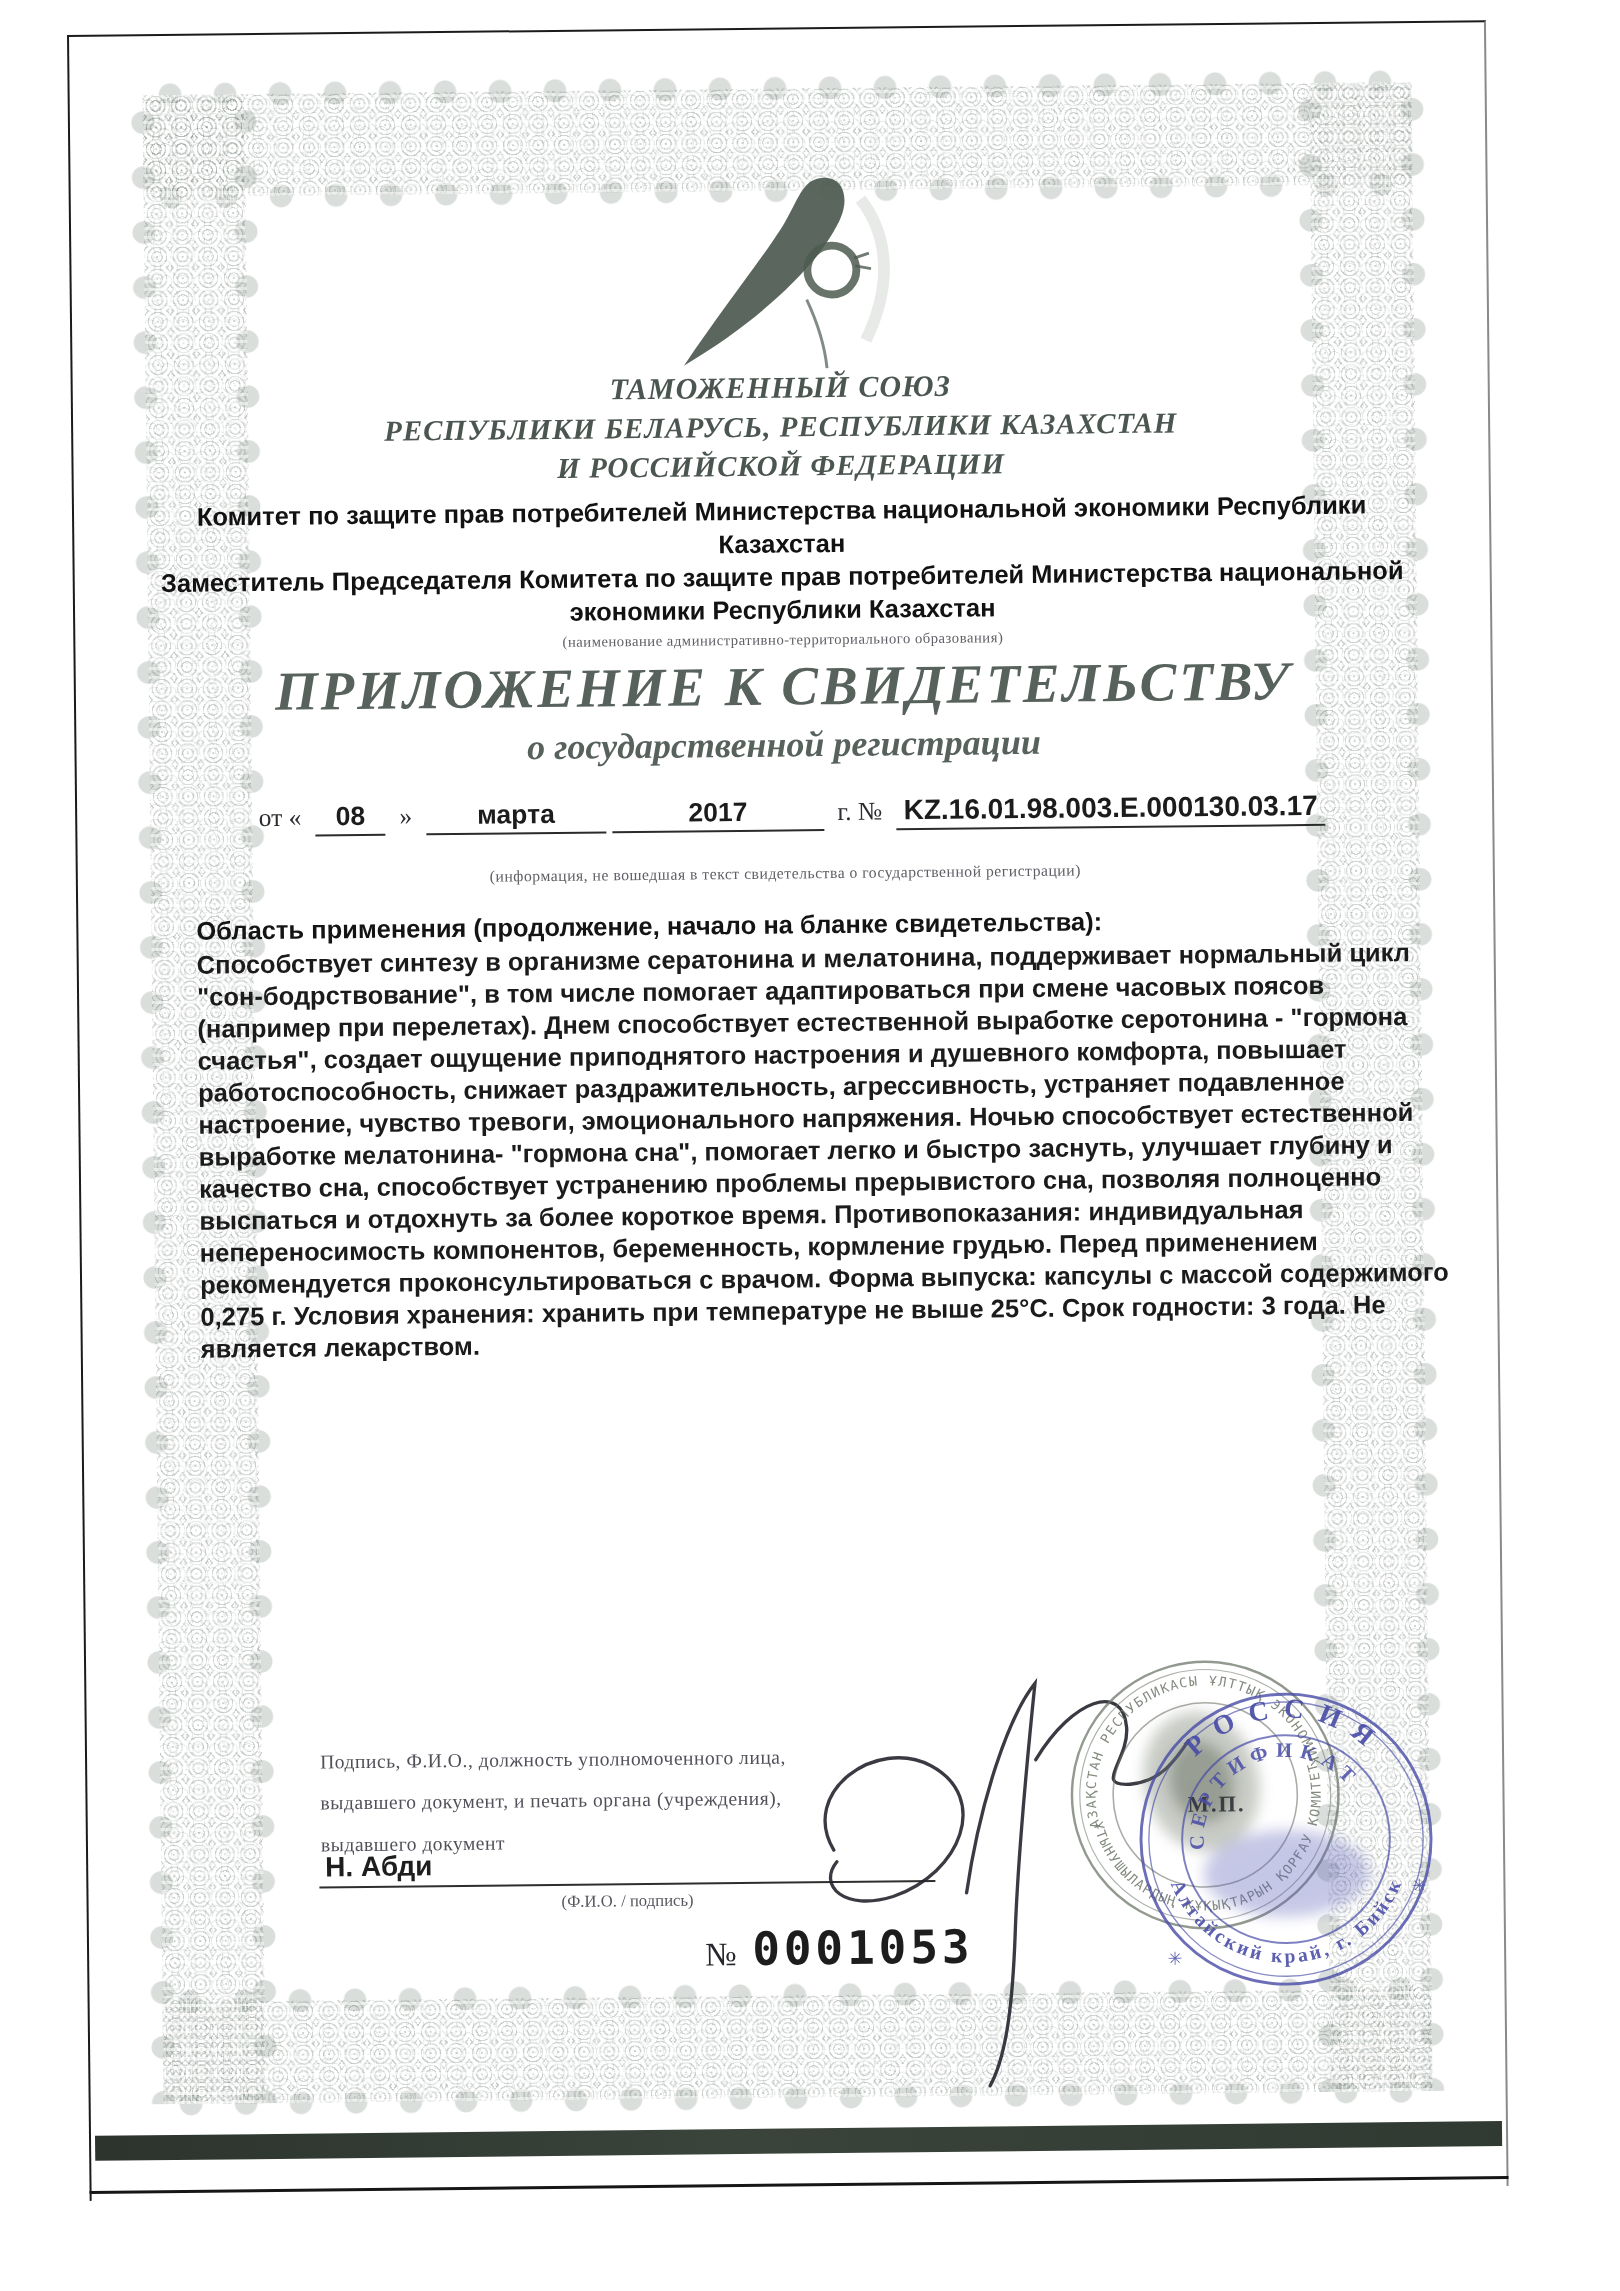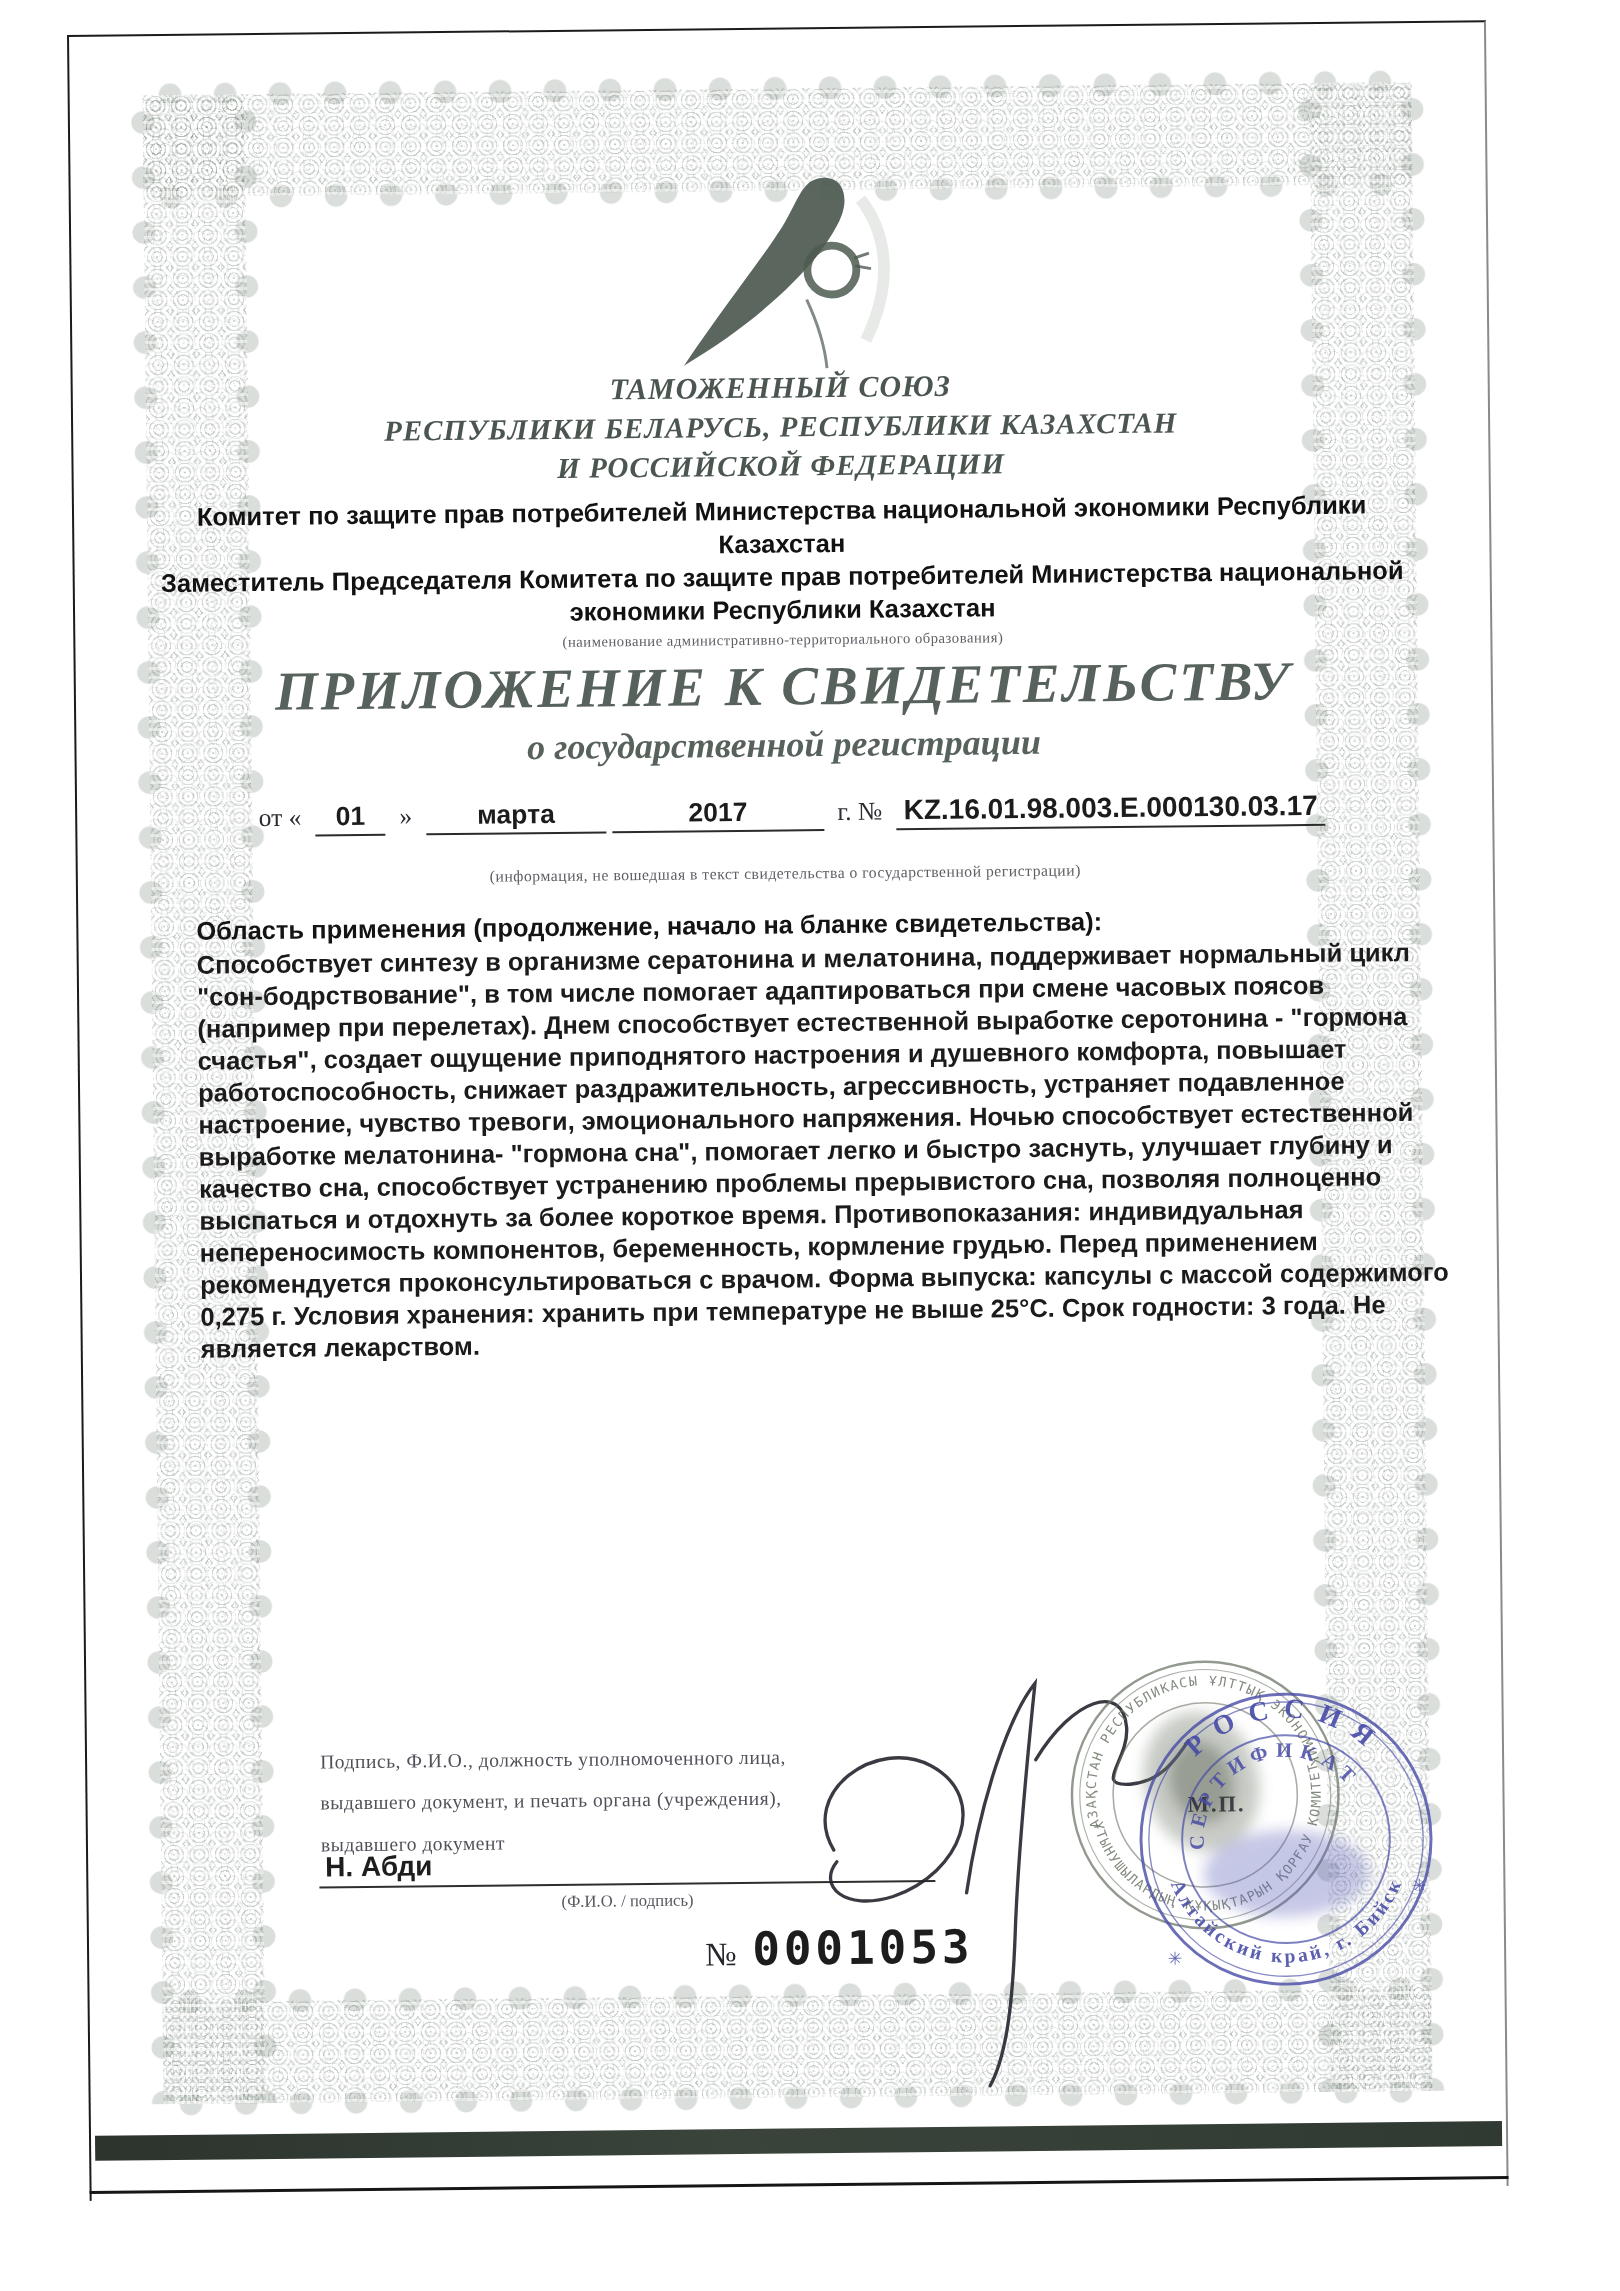--- a/index.html
+++ b/index.html
@@ -105,21 +105,21 @@
 
   <div id="committee1" class="committee">Комитет по защите прав потребителей Министерства национальной экономики Республики Казахстан</div>
   <div id="committee2" class="committee">Заместитель Председателя Комитета по защите прав потребителей Министерства национальной экономики Республики Казахстан</div>
   <div id="note1" class="smallnote">(наименование административно-территориального образования)</div>
 
   <div id="title">ПРИЛОЖЕНИЕ К СВИДЕТЕЛЬСТВУ</div>
   <div id="subtitle">о государственной регистрации</div>
 
   <div id="regline">
     <span class="rl-static">от «</span>
-    <span class="rl-val rl-day">01</span>
+    <span class="rl-val rl-day">08</span>
     <span class="rl-static">»</span>
     <span class="rl-val rl-month">марта</span>
     <span class="rl-val rl-year">2017</span>
     <span class="rl-static">г.  №</span>
     <span class="rl-val rl-num">KZ.16.01.98.003.E.000130.03.17</span>
   </div>
   <div id="note2" class="smallnote">(информация, не вошедшая в текст свидетельства о государственной регистрации)</div>
 
   <div id="heading">Область применения (продолжение, начало на бланке свидетельства):</div>
   <div id="para">Способствует синтезу в организме сератонина и мелатонина, поддерживает нормальный цикл "сон-бодрствование", в том числе помогает адаптироваться при смене часовых поясов (например при перелетах). Днем способствует естественной выработке серотонина - "гормона счастья", создает ощущение приподнятого настроения и душевного комфорта, повышает работоспособность, снижает раздражительность, агрессивность, устраняет подавленное настроение, чувство тревоги, эмоционального напряжения. Ночью способствует естественной выработке мелатонина- "гормона сна", помогает легко и быстро заснуть, улучшает глубину и качество сна, способствует устранению проблемы прерывистого сна, позволяя полноценно выспаться и отдохнуть за более короткое время. Противопоказания: индивидуальная непереносимость компонентов, беременность, кормление грудью. Перед применением рекомендуется проконсультироваться с врачом. Форма выпуска: капсулы с массой содержимого 0,275 г. Условия хранения: хранить при температуре не выше 25°С. Срок годности: 3 года. Не является лекарством.</div>

